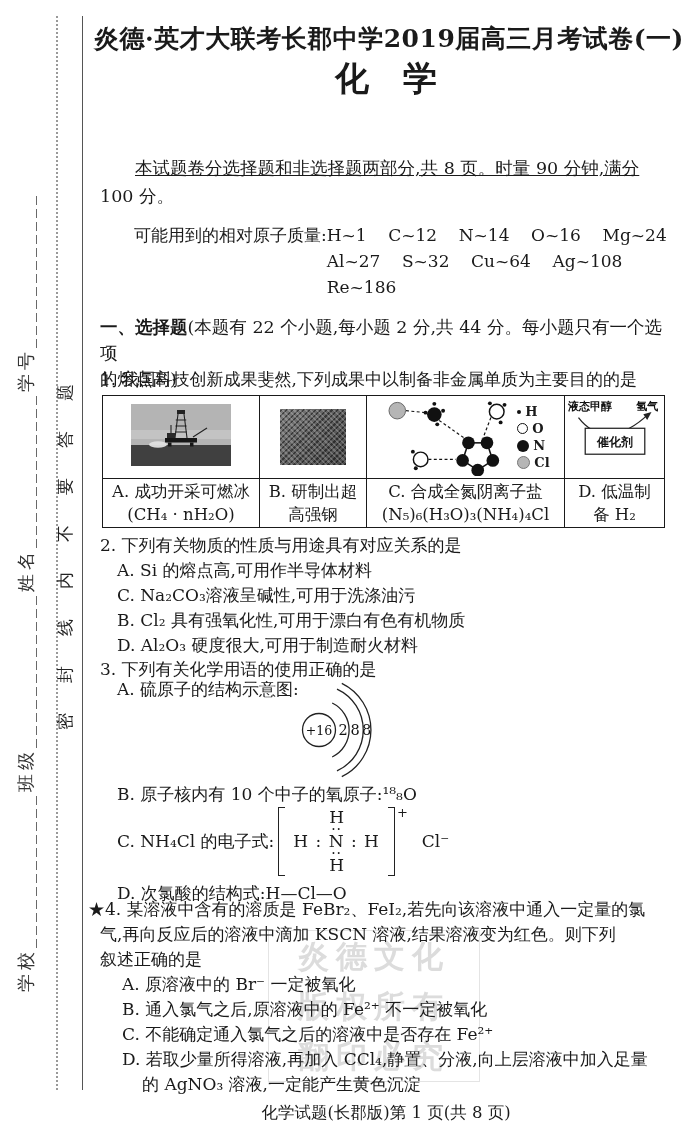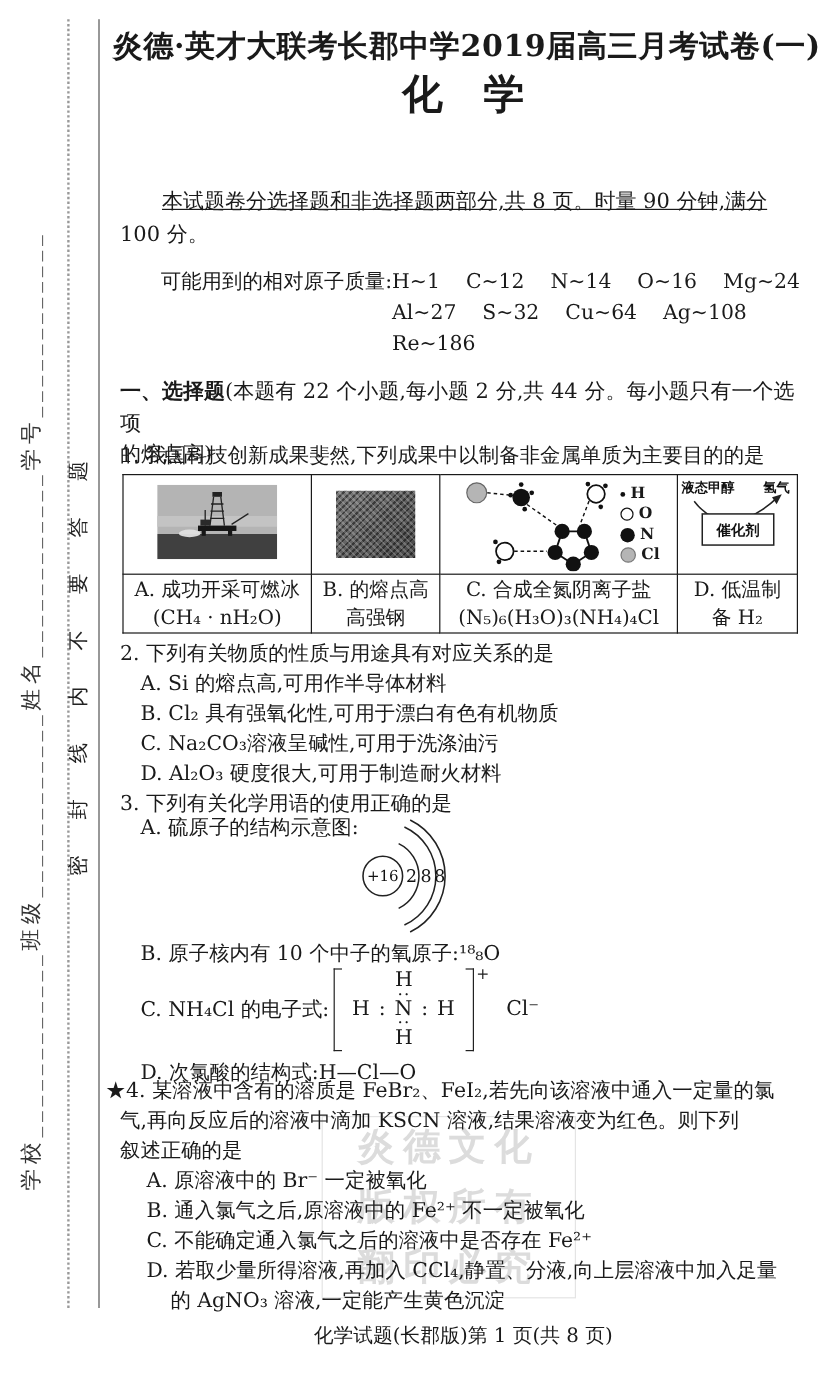--- a/index.html
+++ b/index.html
@@ -242,40 +242,40 @@
             <text x="51" y="50" font-size="12.5" font-weight="bold" text-anchor="middle">催化剂</text>
           </svg>
         </td>
       </tr>
       <tr>
         <td class="lbl-cell">
           <div>A. 成功开采可燃冰</div>
               <div>(CH₄ · nH₂O)</div>
         </td>
         <td class="lbl-cell">
-          <div>B. 的熔点高</div>
+          <div>B. 研制出超</div>
               <div>高强钢</div>
         </td>
         <td class="lbl-cell">
           <div>C. 合成全氮阴离子盐</div>
               <div>(N₅)₆(H₃O)₃(NH₄)₄Cl</div>
         </td>
         <td class="lbl-cell">
           <div>D. 低温制</div>
               <div>备 H₂</div>
         </td>
       </tr>
     </tbody>
       </table>
 
     <div class="q2">
       <div>2. 下列有关物质的性质与用途具有对应关系的是</div>
       <div class="opt">A. Si 的熔点高,可用作半导体材料</div>
+      <div class="opt">C. Na₂CO₃溶液呈碱性,可用于洗涤油污</div>
       <div class="opt">B. Cl₂ 具有强氧化性,可用于漂白有色有机物质</div>
-      <div class="opt">C. Na₂CO₃溶液呈碱性,可用于洗涤油污</div>
       <div class="opt">D. Al₂O₃ 硬度很大,可用于制造耐火材料</div>
     </div>
 
     <div class="q3stem">3. 下列有关化学用语的使用正确的是</div>
 
     <div class="q3a">
       <span>A. 硫原子的结构示意图:</span>
       <svg width="92" height="104" viewBox="0 0 92 104">
         <circle cx="20" cy="52" r="16.5" fill="none" stroke="#222" stroke-width="1.3"></circle>
         <text x="20" y="56.5" text-anchor="middle" font-size="12.5">+16</text>

